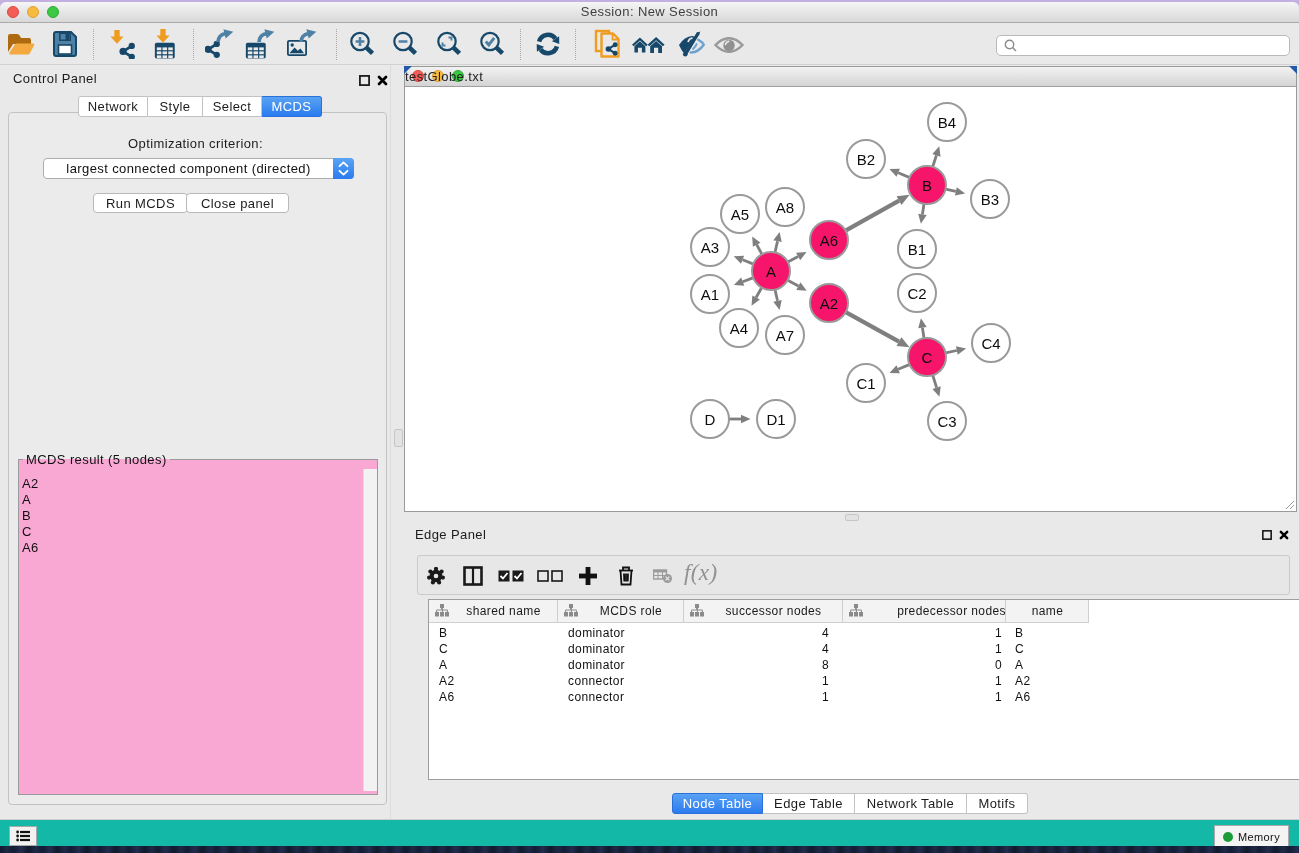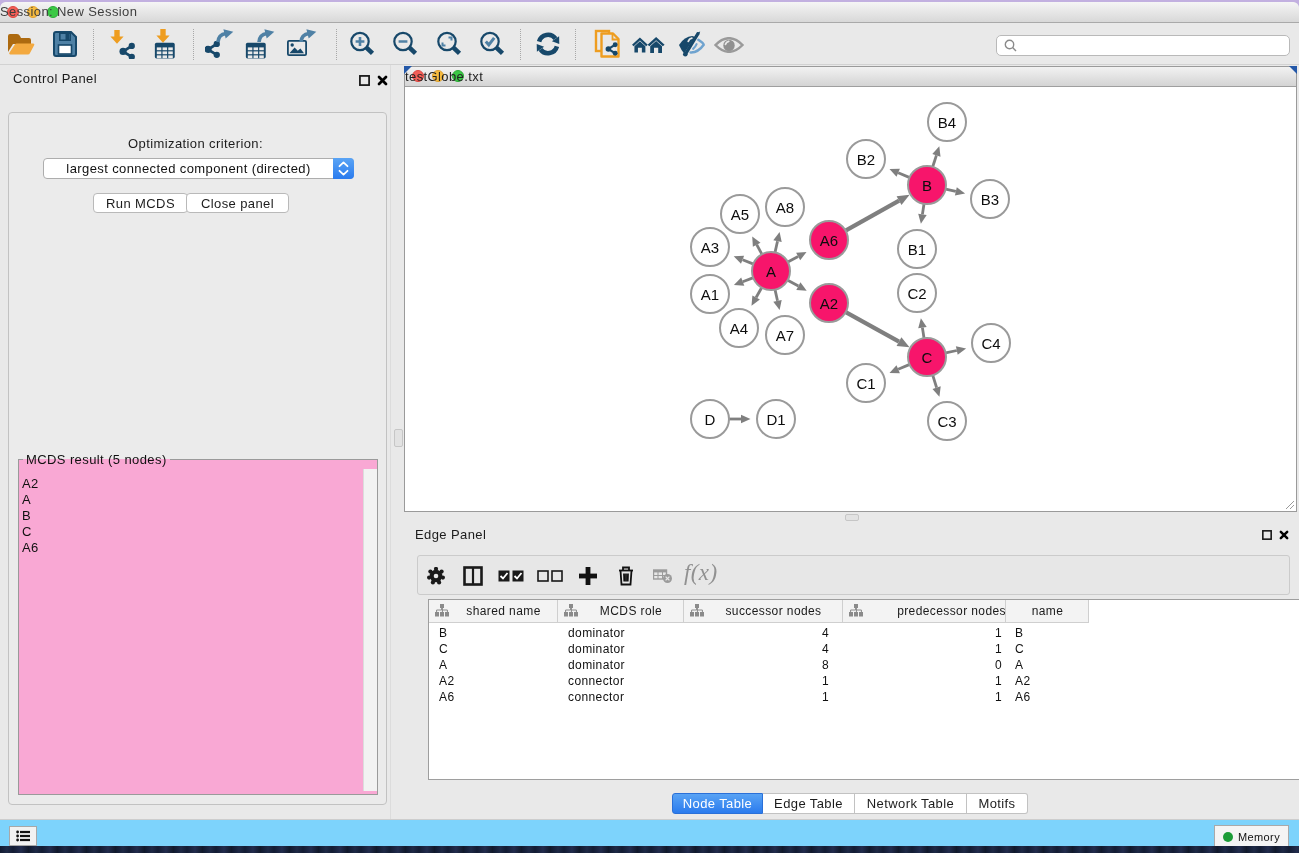--- a/index.html
+++ b/index.html
@@ -1,21 +1,21 @@
 <!DOCTYPE html>
 <html><head><meta charset="utf-8">
 <style>
 *{margin:0;padding:0;box-sizing:border-box}
 html,body{width:1299px;height:853px;overflow:hidden;font-family:"Liberation Sans",sans-serif;background:#c2b0e0;letter-spacing:0.4px}
 .abs{position:absolute}
 #app{position:absolute;left:0;top:2px;width:1299px;height:844px;background:#e9e9e9;border-radius:6px 6px 0 0;overflow:hidden}
 #bottomdark{position:absolute;left:0;top:846px;width:1299px;height:7px;background:repeating-linear-gradient(90deg,#111a30 0,#1e2946 7px,#131c33 13px,#222c4d 21px,#101828 29px)}
 
 #titlebar{position:absolute;left:0;top:0;width:1299px;height:21px;background:linear-gradient(#f5f5f5,#d8d8d8);border-bottom:1px solid #a9a9a9;border-radius:6px 6px 0 0}
-#titlebar .tt{position:absolute;left:0;top:2px;width:100%;text-align:left;font-size:13px;color:#3e3e3e}
+#titlebar .tt{position:absolute;left:0;top:2px;width:100%;text-align:center;font-size:13px;color:#3e3e3e}
 .light{position:absolute;top:6px;width:12px;height:12px;border-radius:50%}
 
 #toolbar{position:absolute;left:0;top:22px;width:1299px;height:41px;background:#e9e9e9;border-bottom:1px solid #d2d2d2}
 .tsep{position:absolute;top:5px;height:31px;width:0;border-left:1px dotted #a8a8a8}
 .ticon{position:absolute;top:6px}
 #searchbox{position:absolute;left:996px;top:11px;width:294px;height:21px;background:#fff;border:1px solid #b9b9b9;border-radius:5px}
 
 #cpanel{position:absolute;left:0;top:63px;width:391px;height:755px}
 .paneltitle{font-size:13px;color:#1c1c1c}
 #cpbox{position:absolute;left:8px;top:47px;width:379px;height:693px;border:1px solid #c2c2c2;border-radius:4px;background:#ebebeb}
@@ -29,21 +29,21 @@
 #netwin{position:absolute;left:404px;top:64px;width:893px;height:446px;background:#fff;border:1px solid #9a9a9a}
 #nettitle{position:absolute;left:0;top:0;width:100%;height:20px;background:linear-gradient(#f2f2f2,#d4d4d4);border-bottom:1px solid #9f9f9f}
 #nettitle .tt{position:absolute;left:0;top:2px;width:100%;text-align:left;font-size:13px;color:#222}
 
 #tpanel{position:absolute;left:404px;top:521px;width:895px;height:297px}
 #ttoolbar{position:absolute;left:13px;top:32px;width:873px;height:40px;background:#e7e7e7;border:1px solid #cbcbcb;border-radius:3px}
 #ttable{position:absolute;left:24px;top:76px;width:873px;height:181px;background:#fff;border:1px solid #9e9e9e}
 .th{position:absolute;top:0;height:22px;background:#f3f3f3;border-right:1px solid #cfcfcf;font-size:12px;color:#1a1a1a}
 .cell{position:absolute;font-size:12px;color:#111;white-space:nowrap}
 
-#statusbar{position:absolute;left:0;top:817px;width:1299px;height:27px;background:#7dd3fc;border-top:1px solid #cdcdcd}
+#statusbar{position:absolute;left:0;top:817px;width:1299px;height:27px;background:#14b8a6;border-top:1px solid #cdcdcd}
 </style></head>
 <body>
 <div id="app">
   <div id="titlebar">
     <div class="light" style="left:7px;top:4px;background:#f25e57;border:1px solid #dd4741"></div>
     <div class="light" style="left:27px;top:4px;background:#f6bb3e;border:1px solid #e0a131"></div>
     <div class="light" style="left:47px;top:4px;background:#3bc845;border:1px solid #2daa38"></div>
     <div class="tt">Session: New Session</div>
   </div>
   <div id="toolbar">
@@ -225,20 +225,26 @@
 
   <div id="cpanel">
     <div class="paneltitle abs" style="left:13px;top:6px">Control Panel</div>
     <svg class="abs" style="left:359px;top:10px" width="11" height="11" viewBox="0 0 12 12">
         <rect x="1" y="1" width="10" height="10" fill="none" stroke="#161616" stroke-width="1.9"></rect>
       </svg>
     <svg class="abs" style="left:377px;top:10px" width="11" height="11" viewBox="0 0 12 12">
         <path d="M2.2 2.2 L9.8 9.8 M9.8 2.2 L2.2 9.8" stroke="#000" stroke-width="3" stroke-linecap="round"></path>
       </svg>
     <div id="cpbox"></div>
+    <div class="tabrow" style="left:78px;top:31px">
+      <div class="tab first" style="width:70px">Network</div>
+      <div class="tab" style="width:55px">Style</div>
+      <div class="tab" style="width:59px">Select</div>
+      <div class="tab last sel" style="width:60px">MCDS</div>
+    </div>
     <div class="abs" style="left:0;top:71px;width:391px;text-align:center;font-size:13px;color:#1c1c1c">Optimization criterion:</div>
     <div class="abs" style="left:43px;top:93px;width:311px;height:21px;background:#fff;border:1px solid #adadad;border-radius:4px">
       <div class="abs" style="left:0;top:2px;width:289px;text-align:center;font-size:13px;color:#111;white-space:nowrap">largest connected component (directed)</div>
       <div class="abs" style="right:-1px;top:-1px;width:21px;height:21px;background:linear-gradient(#5aa4f5,#2a7bee);border-radius:0 4px 4px 0">
         <svg width="21" height="21" viewBox="0 0 21 21">
             <path d="M6.5 8.2 L10.5 4.4 L14.5 8.2" fill="none" stroke="#fff" stroke-width="1.8" stroke-linejoin="round" stroke-linecap="round"></path>
             <path d="M6.5 12.8 L10.5 16.6 L14.5 12.8" fill="none" stroke="#fff" stroke-width="1.8" stroke-linejoin="round" stroke-linecap="round"></path>
           </svg>
       </div>
     </div>

